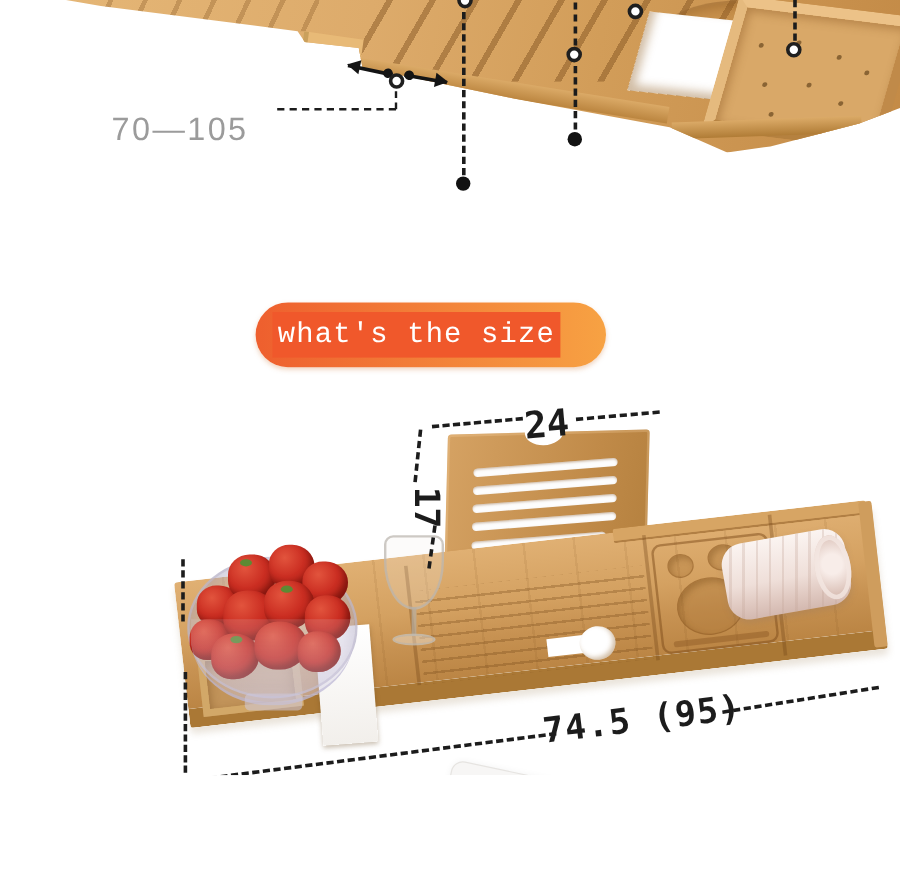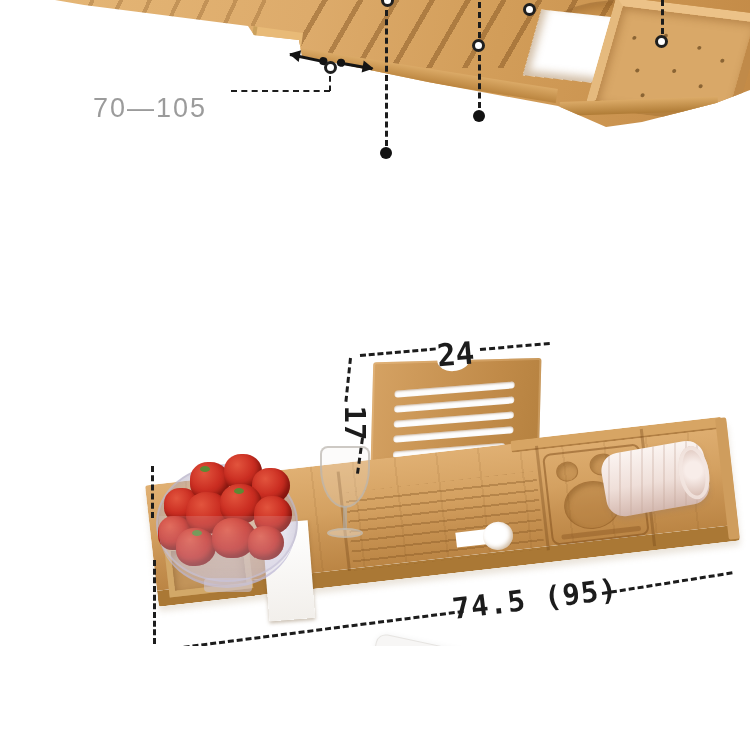--- a/index.html
+++ b/index.html
@@ -184,20 +184,25 @@
     <div class="dot" style="left:473px;top:110px;"></div>
 
     <div class="ring" style="left:523px;top:3px;"></div>
 
     <div class="dash-v" style="left:661px;top:0;height:34px;"></div>
     <div class="ring" style="left:655px;top:35px;"></div>
 
     <div class="dim-label" style="left:93px;top:93px;font-family:'Liberation Sans',sans-serif;font-weight:400;font-size:27px;color:var(--muted-label);letter-spacing:2px;">70—105</div>
   </div>
 
+  <div class="banner">
+    <div class="banner-inner">
+      <span class="banner-text">what's the size</span>
+    </div>
+  </div>
 
   <div style="left:0;top:330px;width:750px;height:330px;">
 
     <div class="stand" style="top:30px;">
       <div class="stand-notch"></div>
       <div class="stand-slot" style="top:26px;"></div>
       <div class="stand-slot" style="top:41px;"></div>
       <div class="stand-slot" style="top:56px;"></div>
       <div class="stand-slot" style="top:71px;"></div>
       <div class="stand-slot" style="top:87px;width:112px;"></div>

